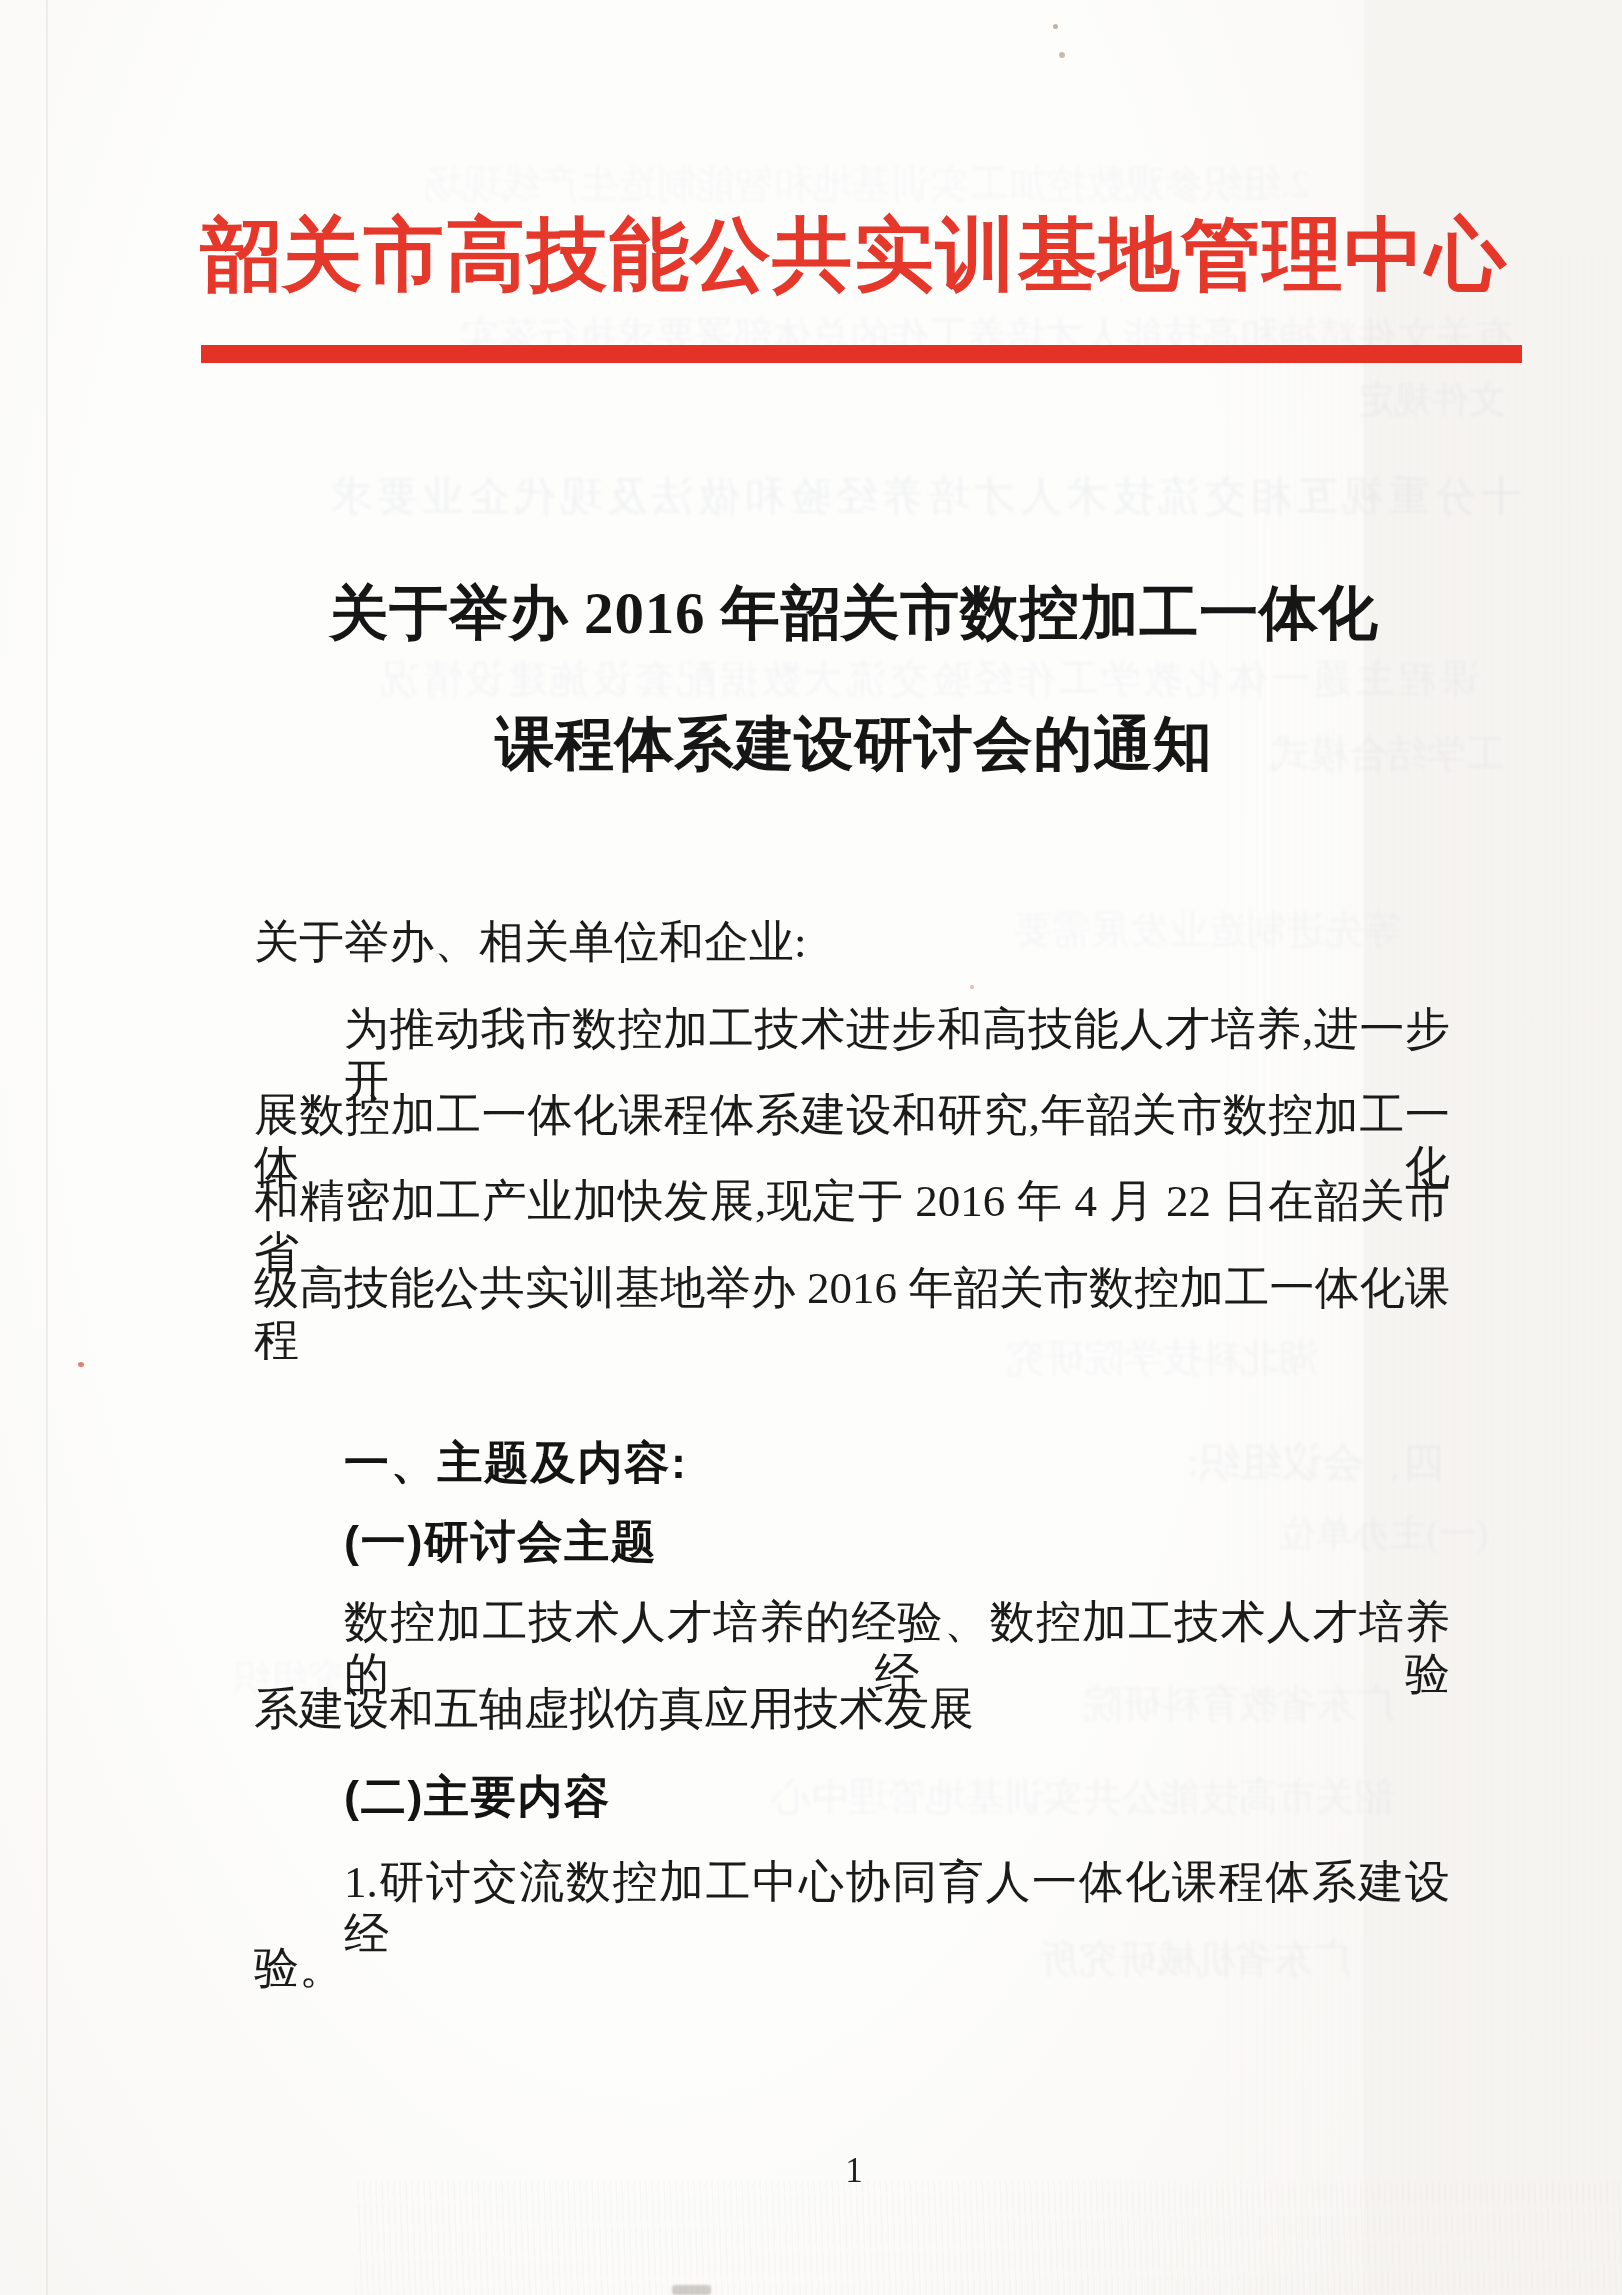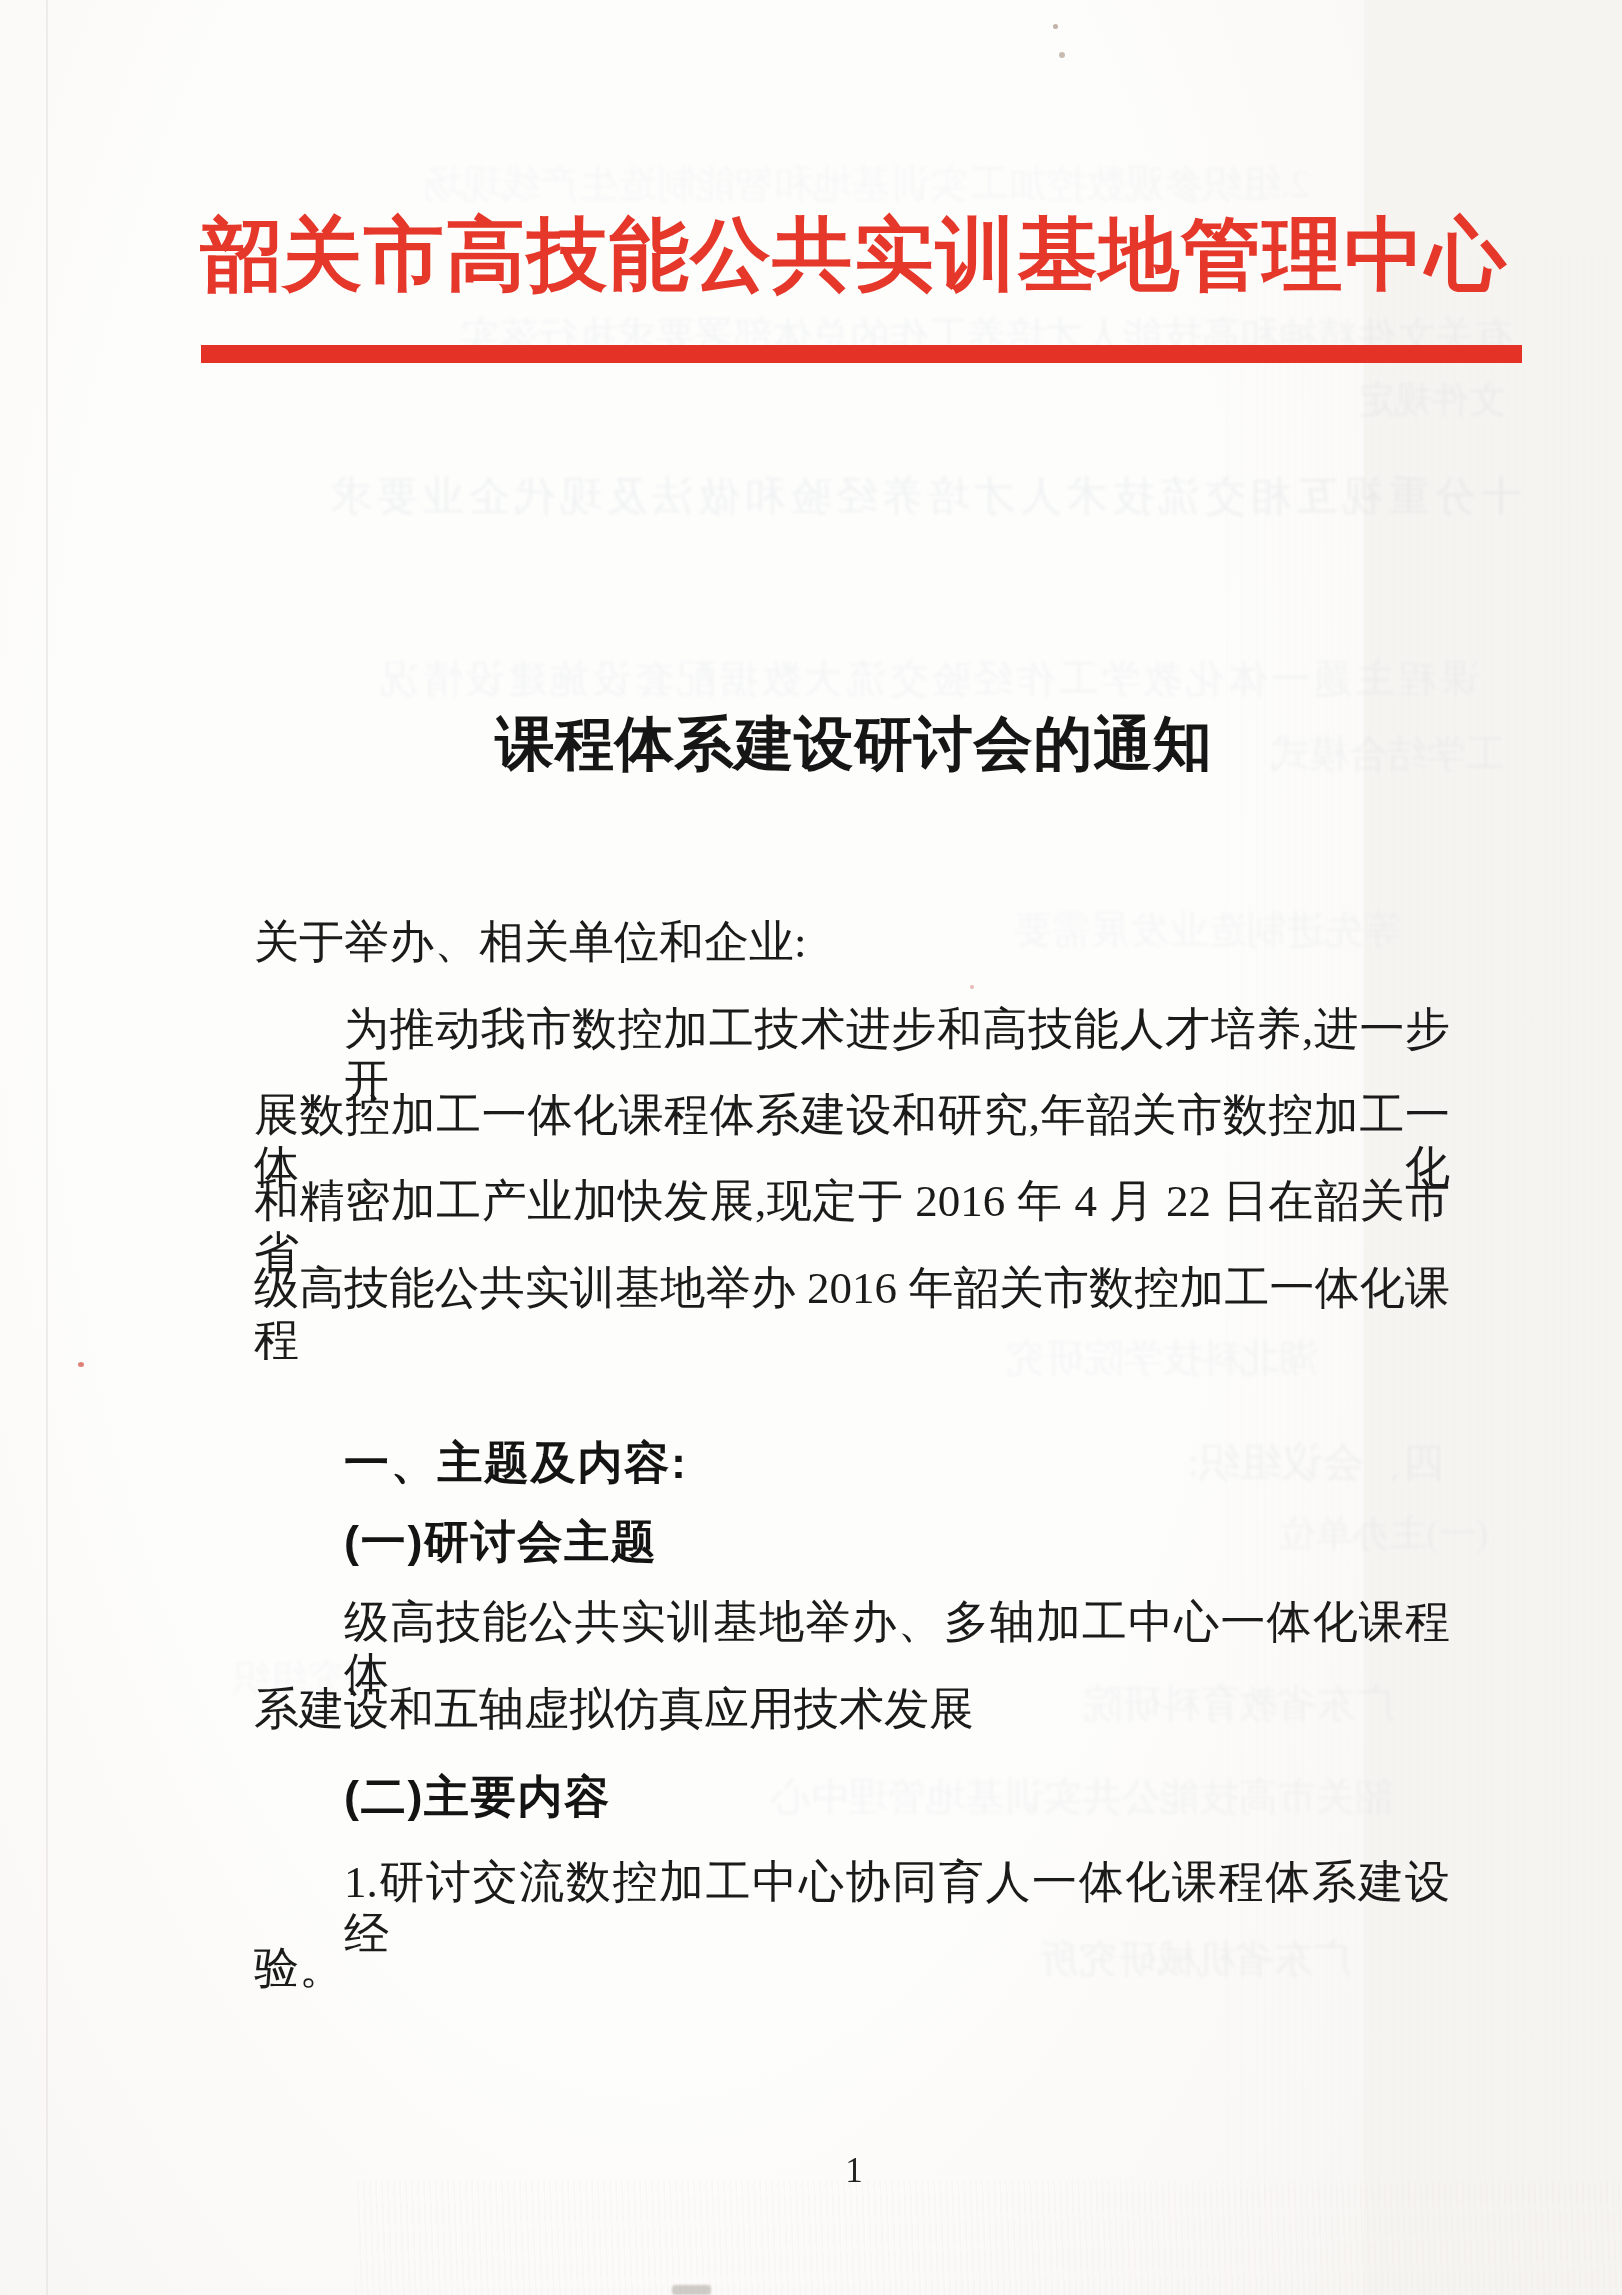--- a/index.html
+++ b/index.html
@@ -122,30 +122,31 @@
   <div class="ghost g10">广东省教育科研院</div>
   <div class="ghost g11">韶关市高技能公共实训基地管理中心</div>
   <div class="ghost g12">广东省机械研究所</div>
   <div class="ghost g13">研究组织</div>
 
   <div class="content">
 
     <div class="org-name">韶关市高技能公共实训基地管理中心</div>
     <div class="red-rule"></div>
 
+    <div class="doc-title t1">关于举办 2016 年韶关市数控加工一体化</div>
     <div class="doc-title t2">课程体系建设研讨会的通知</div>
 
     <div class="bline l0">关于举办、相关单位和企业:</div>
     <div class="bline l1 ind just">为推动我市数控加工技术进步和高技能人才培养,进一步开</div>
     <div class="bline l2 just">展数控加工一体化课程体系建设和研究,年韶关市数控加工一体化</div>
     <div class="bline l3 just">和精密加工产业加快发展,现定于 2016 年 4 月 22 日在韶关市省</div>
     <div class="bline l4 just">级高技能公共实训基地举办 2016 年韶关市数控加工一体化课程</div>
     <div class="bline l6 ind head">一、主题及内容:</div>
     <div class="bline l7 ind head">(一)研讨会主题</div>
-    <div class="bline l8 ind just">级高技能公共实训基地举办、多轴加工中心一体化课程体</div>
+    <div class="bline l8 ind just">数控加工技术人才培养的经验、数控加工技术人才培养的经验</div>
     <div class="bline l9">系建设和五轴虚拟仿真应用技术发展</div>
     <div class="bline l10 ind head">(二)主要内容</div>
     <div class="bline l11 ind just">1.研讨交流数控加工中心协同育人一体化课程体系建设经</div>
     <div class="bline l12">验。</div>
 
     <div class="page-number">1</div>
   </div>
 </div>
 
 

